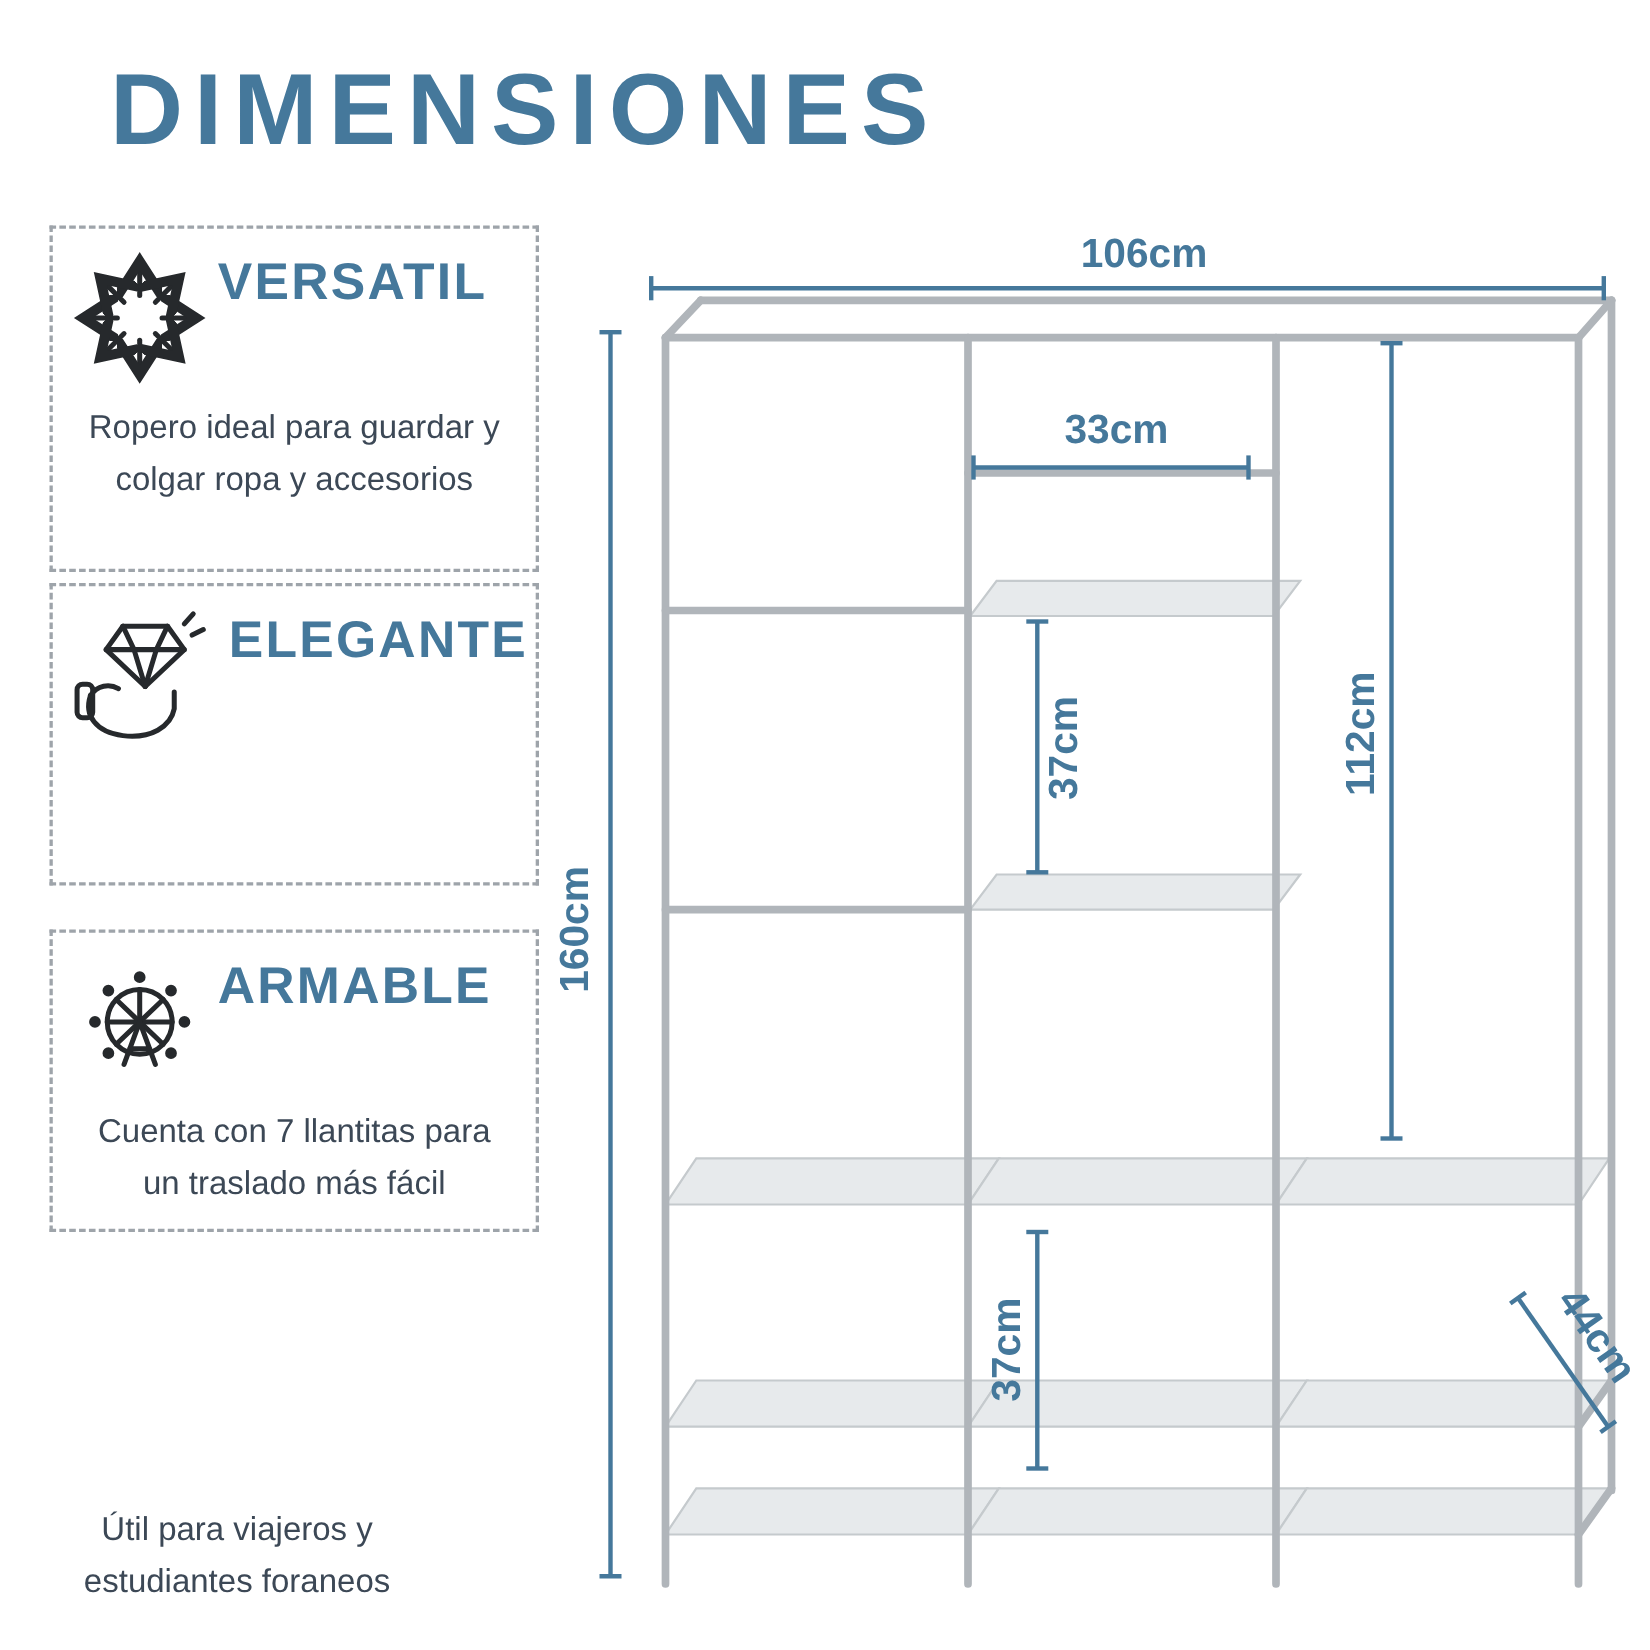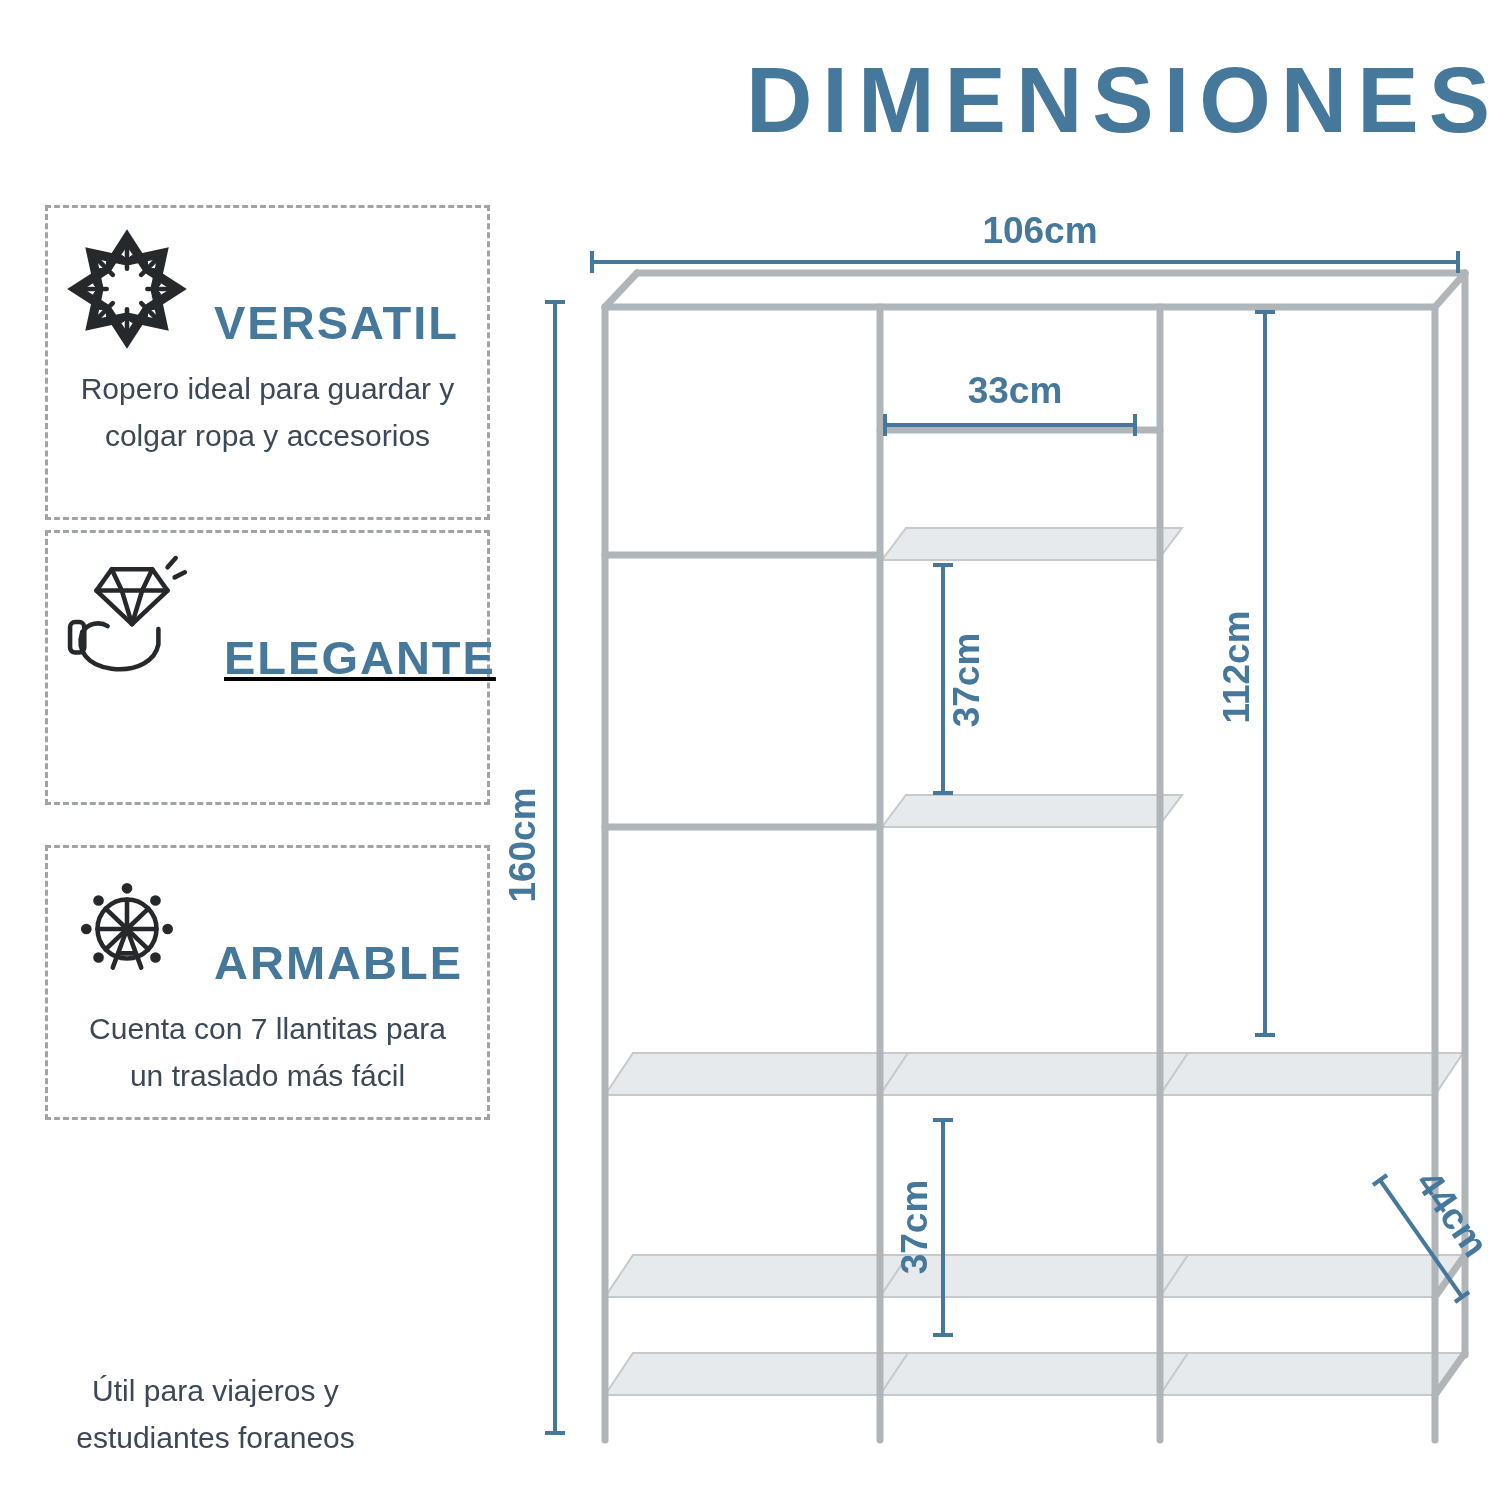--- a/index.html
+++ b/index.html
@@ -6,36 +6,36 @@
   .page{
     position:relative;
     width:1500px;height:1500px;
     background:#ffffff;
     font-family:"Liberation Sans", sans-serif;
     overflow:hidden;
   }
   .main-title{
     position:absolute;
     left:100px;right:0;top:48px;
-    text-align:right;
+    text-align:left;
     font-size:92px;
     font-weight:bold;
     letter-spacing:10px;
     color:#45789B;
   }
   .feature-box{
     position:absolute;
     border:3px dashed #9EA4AA;
     background:#ffffff;
     box-sizing:border-box;
   }
   .feature-header{
     display:flex;
-    align-items:flex-end;
-    gap:26px;
+    align-items:flex-start;
+    gap:10px;
     padding:20px 14px 0 18px;
   }
   .feature-icon{flex:0 0 auto;}
   .feature-icon svg{display:block;}
   .feature-title{
     font-size:47px;
     font-weight:bold;
     letter-spacing:2px;
     color:#45789B;
     white-space:nowrap;
@@ -98,21 +98,21 @@
             <line x1="74" y1="74" x2="92" y2="92" marker-end="url(#ah1)"></line>
             <line x1="46" y1="74" x2="28" y2="92" marker-end="url(#ah1)"></line>
           </g>
         </svg>
       </span>
       <span class="feature-title">VERSATIL</span>
     </div>
     <div class="feature-desc">Ropero ideal para guardar y colgar ropa y accesorios</div>
   </div>
 
-  <div class="feature-box" style="left:45px;top:530px;width:445px;height:275px;text-decoration:underline;">
+  <div class="feature-box" style="left:45px;top:530px;width:445px;height:275px;">
     <div class="feature-header">
       <span class="feature-icon">
         <svg width="132" height="132" viewBox="0 0 130 130">
           <g class="icon-stroke">
             <polygon points="45,16 85,16 100,37 65,70 30,37"></polygon>
             <polyline points="45,16 55,37 65,70"></polyline>
             <polyline points="85,16 75,37 65,70"></polyline>
             <line x1="30" y1="37" x2="100" y2="37"></line>
             <line x1="100" y1="14" x2="108" y2="5"></line>
             <line x1="107" y1="24" x2="117" y2="19"></line>

